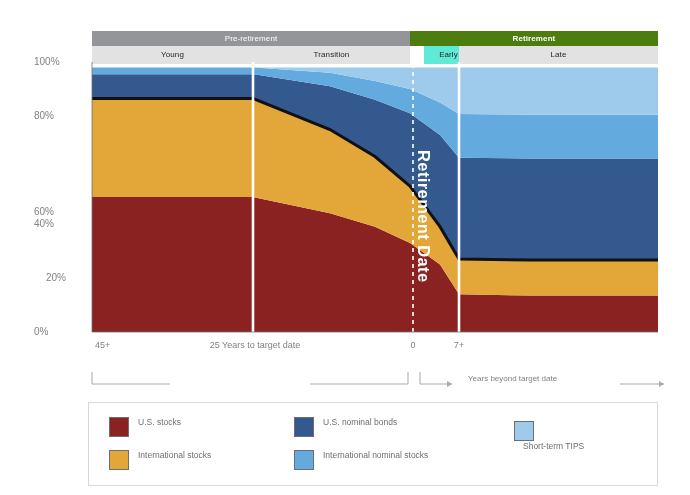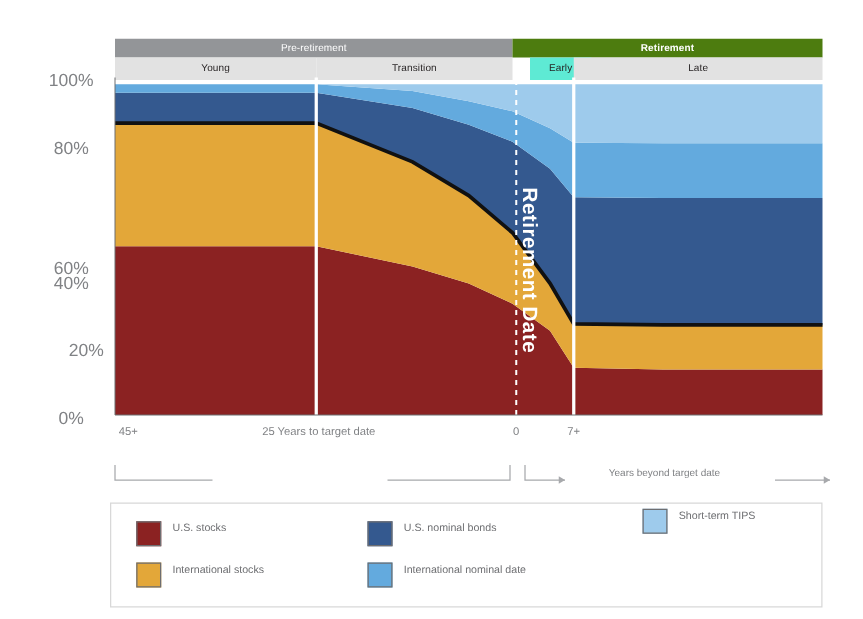--- a/index.html
+++ b/index.html
@@ -15,22 +15,22 @@
   .band-sub{position:absolute;height:18px;background:#e2e2e2;}
   .band-lbl{
     position:absolute;width:100%;text-align:center;
     font-size:8px;line-height:15px;letter-spacing:.1px;
   }
   .band-top .band-lbl{color:#ffffff;text-align:center;}
   .band-sub .band-lbl{color:#231f20;line-height:18px;}
 
   
   .ytick{
-    position:absolute;right:0;width:46px;text-align:center;
-    font-size:14px;color:#808285;
+    position:absolute;right:0;width:46px;text-align:left;
+    font-size:10px;color:#808285;
   }
   .xtick{
     position:absolute;font-size:9px;color:#808285;white-space:nowrap;
   }
 
   
   #legend{
     position:absolute;left:88px;top:402px;width:570px;height:84px;
     border:1px solid #d8d8d8;background:#fff;box-sizing:border-box;
   }
@@ -107,38 +107,38 @@
 
   <div id="rails">
       <svg width="690" height="40" style="position: absolute; left: 0px; top: 362px;">
         <path d="M 92 10 L 92 22 L 170 22" fill="none" stroke="#a7a9ac" stroke-width="1"></path>
         <path d="M 310 22 L 408 22 L 408 10" fill="none" stroke="#a7a9ac" stroke-width="1"></path>
         <path d="M 420 10 L 420 22 L 452 22" fill="none" stroke="#a7a9ac" stroke-width="1"></path>
         <path d="M 452 22 l -5 -3 l 0 6 z" fill="#a7a9ac"></path>
         <path d="M 620 22 L 664 22" fill="none" stroke="#a7a9ac" stroke-width="1"></path>
         <path d="M 664 22 l -5 -3 l 0 6 z" fill="#a7a9ac"></path>
       </svg>
-      <div class="rail-note" style="left: 468px; top: 374px; margin-left: 19px;">Years beyond target date</div>
+      <div class="rail-note" style="left: 468px; top: 374px;">Years beyond target date</div>
     </div>
 
   <div id="legend">
       <div class="leg-item" style="left: 20px; top: 14px;">
         <span class="leg-sw" style="background: rgb(139, 34, 34);"></span>
         <span class="leg-tx">U.S. stocks</span>
       </div>
       <div class="leg-item" style="left: 205px; top: 14px;">
         <span class="leg-sw" style="background: rgb(52, 89, 143);"></span>
         <span class="leg-tx">U.S. nominal bonds</span>
       </div>
       <div class="leg-item" style="left: 20px; top: 47px;">
         <span class="leg-sw" style="background: rgb(227, 167, 57);"></span>
         <span class="leg-tx">International stocks</span>
       </div>
       <div class="leg-item" style="left: 205px; top: 47px;">
         <span class="leg-sw" style="background: rgb(99, 170, 222);"></span>
-        <span class="leg-tx">International nominal date</span>
+        <span class="leg-tx">International nominal stocks</span>
       </div>
-      <div class="leg-item" style="left: 425px; top: 4px;">
+      <div class="leg-item" style="left: 425px; top: 18px; flex-direction: column;">
         <span class="leg-sw" style="background: rgb(158, 203, 236);"></span>
         <span class="leg-tx">Short-term TIPS</span>
       </div>
     </div>
 </div>
 
 </body></html>

